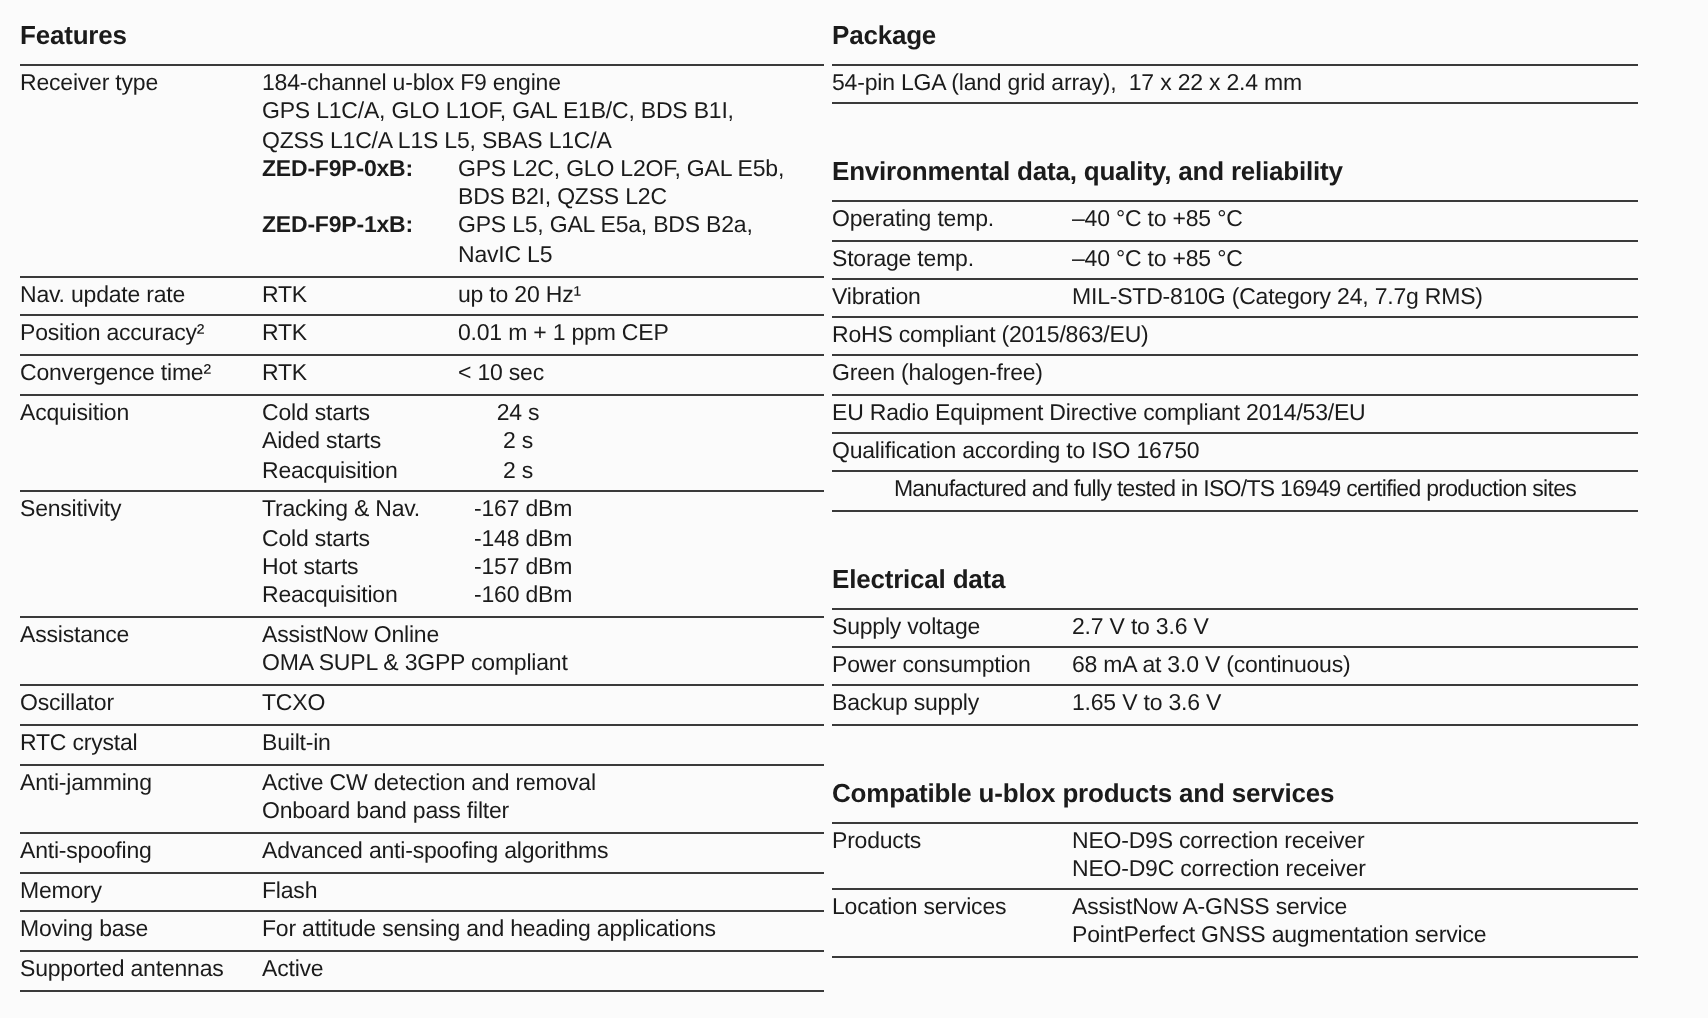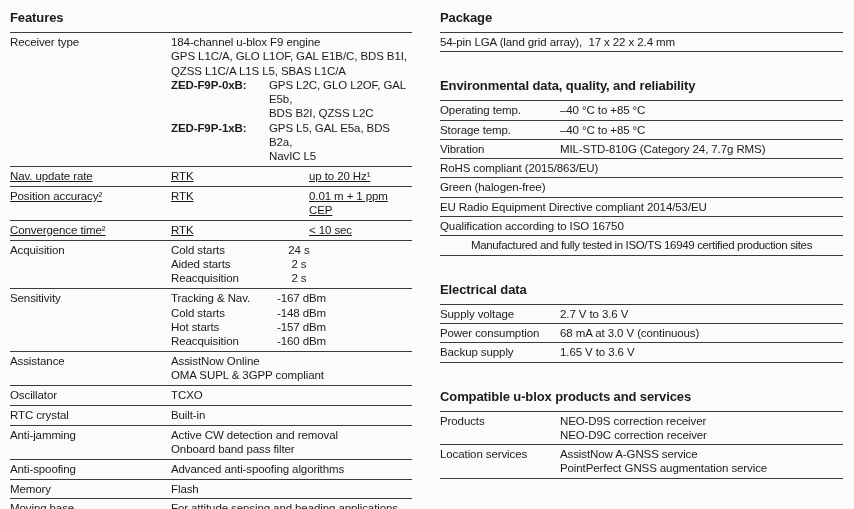--- a/index.html
+++ b/index.html
@@ -8,40 +8,39 @@
     background:#fbfbfb;
     font-family:"Liberation Sans", sans-serif;
     color:#1b1b1b;
     font-size:11.5px;
     letter-spacing:-0.1px;
     position:relative;
     overflow:hidden;
   }
   .col { position:absolute; top:10px; }
   .col-left  { left:10px;  width:402px; }
-  .col-right { left:440px; width:403px; }
+  .col-right { left:416px; width:403px; }
 
   .sec { margin-bottom:26px; }
   .sec-title {
     font-weight:bold;
     font-size:13px;
     line-height:16px;
     padding-bottom:6px;
     border-bottom:1.6px solid #3a3a3a;
   }
 
   
   .row {
     border-bottom:1.6px solid #3a3a3a;
     padding:2px 0 2.5px 0;
     line-height:14.3px;
-    gap:40px;
   }
   .grid2 { display:grid; grid-template-columns:121px 1fr; }
-  .grid3 { display:grid; grid-template-columns:121px 98px 1fr;text-decoration:underline; }
+  .grid3 { display:grid; grid-template-columns:121px 98px 1fr; }
   .pair  { display:flex; }
   .pname { width:98px; }
   .pval-right { width:60px; text-align:center; }
   .pval-left  { padding-left:8px; }
   .variant { display:grid; grid-template-columns:98px 1fr; }
   .bold { font-weight:bold; }
 
   
   .rrow {
     border-bottom:1.6px solid #3a3a3a;

